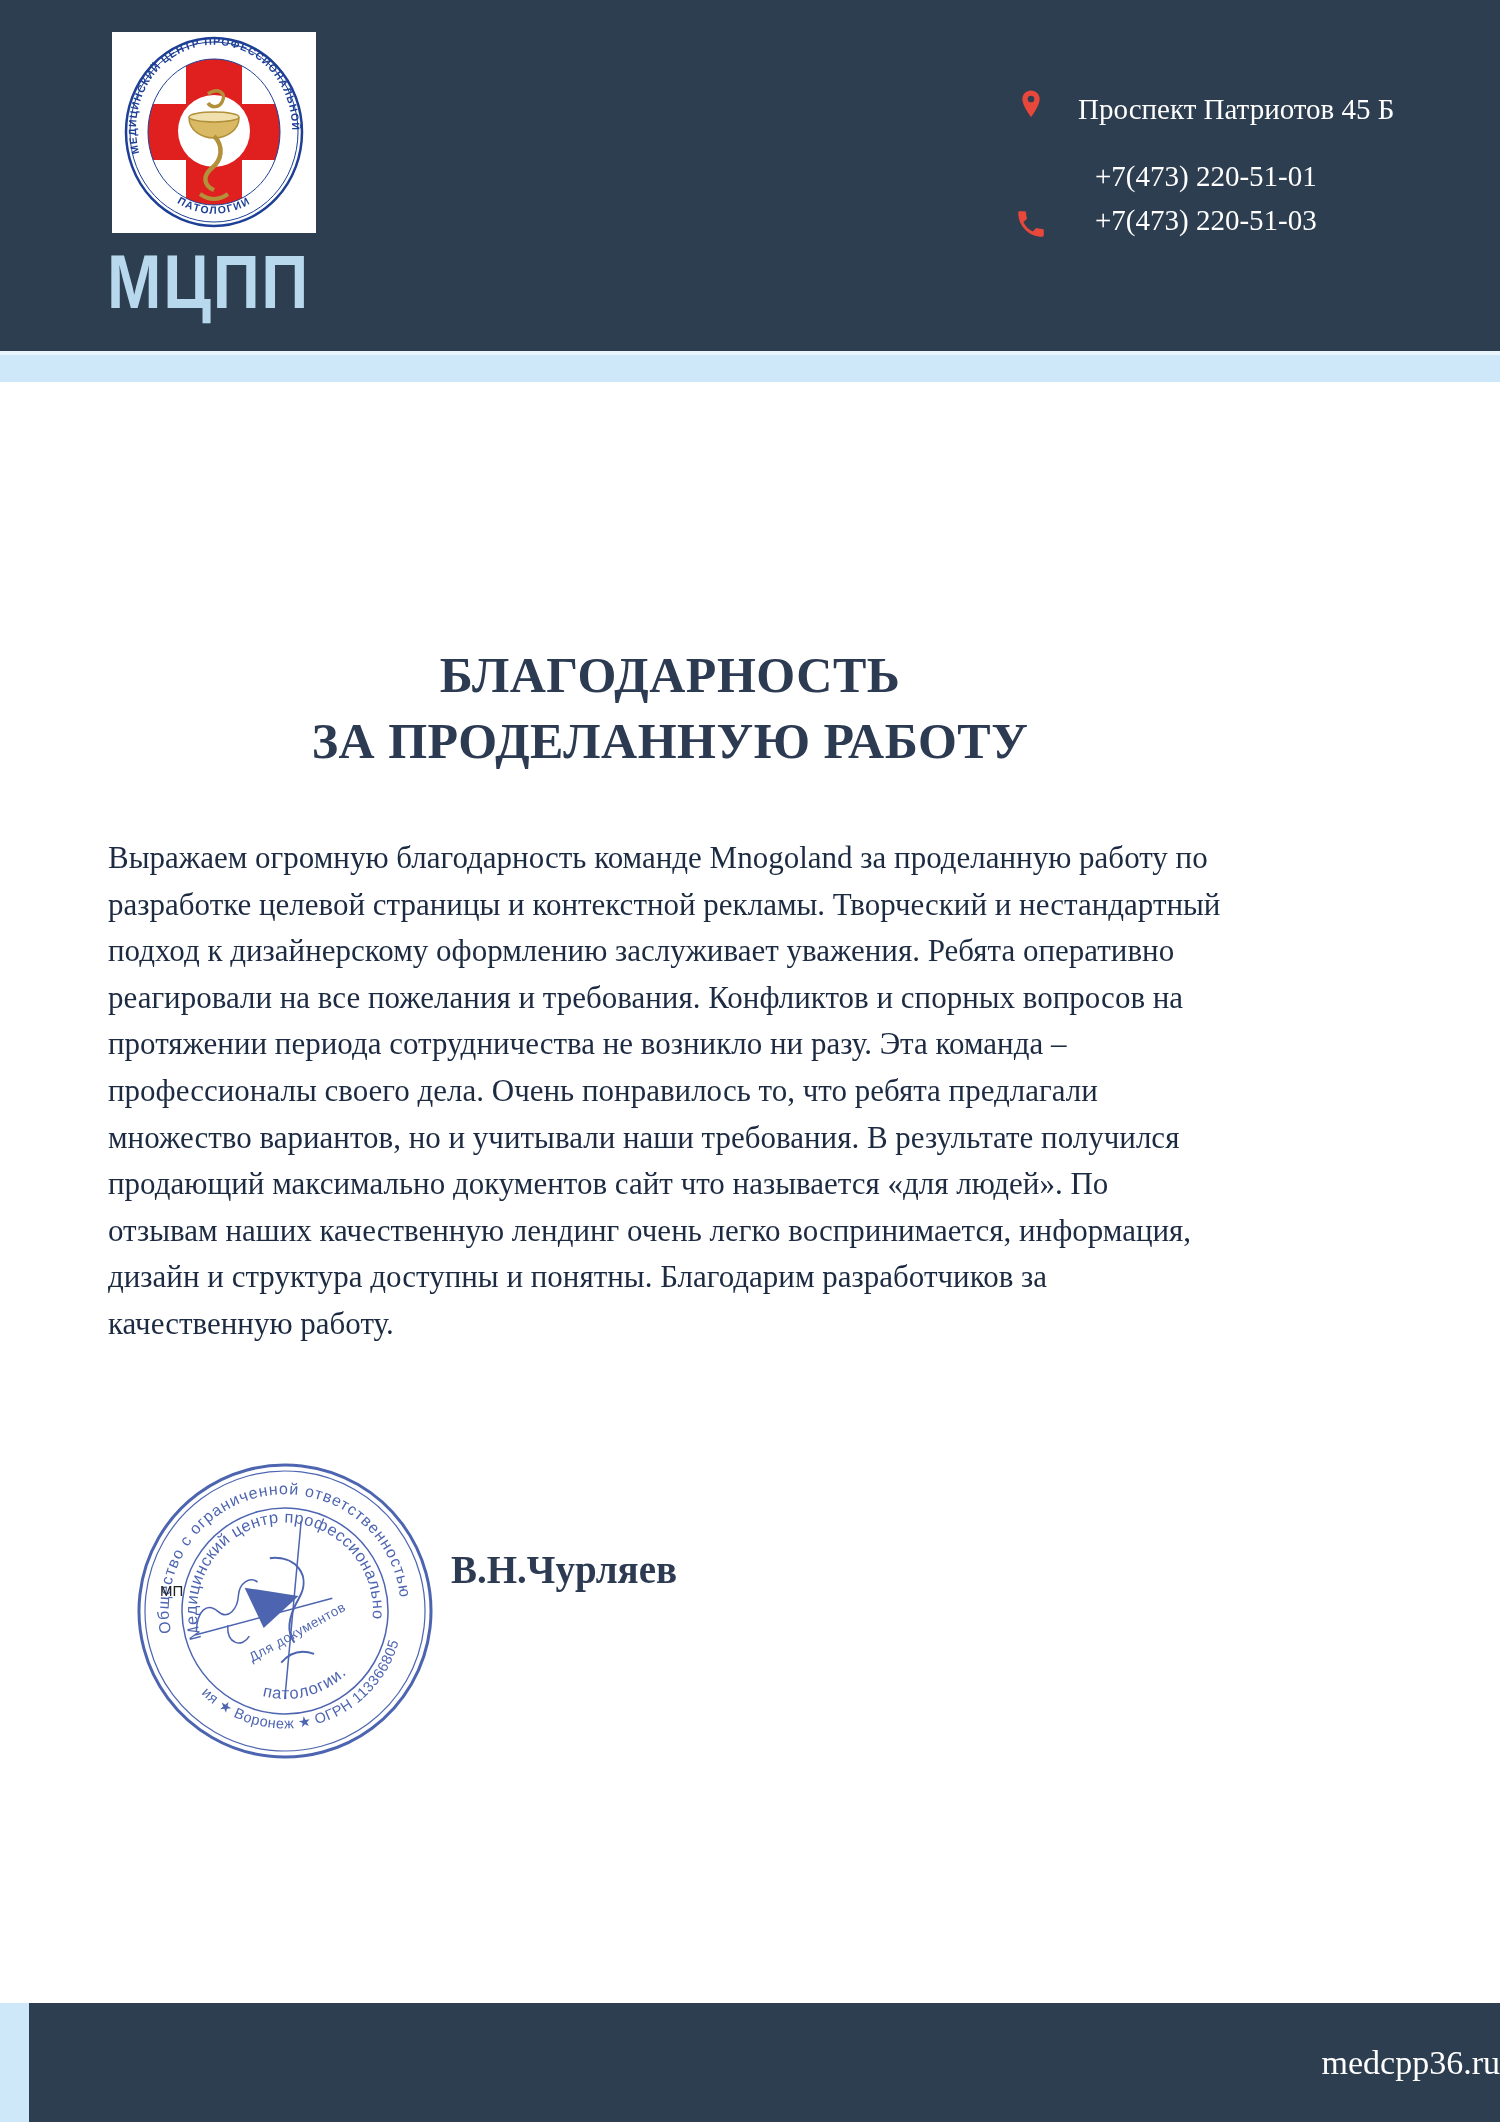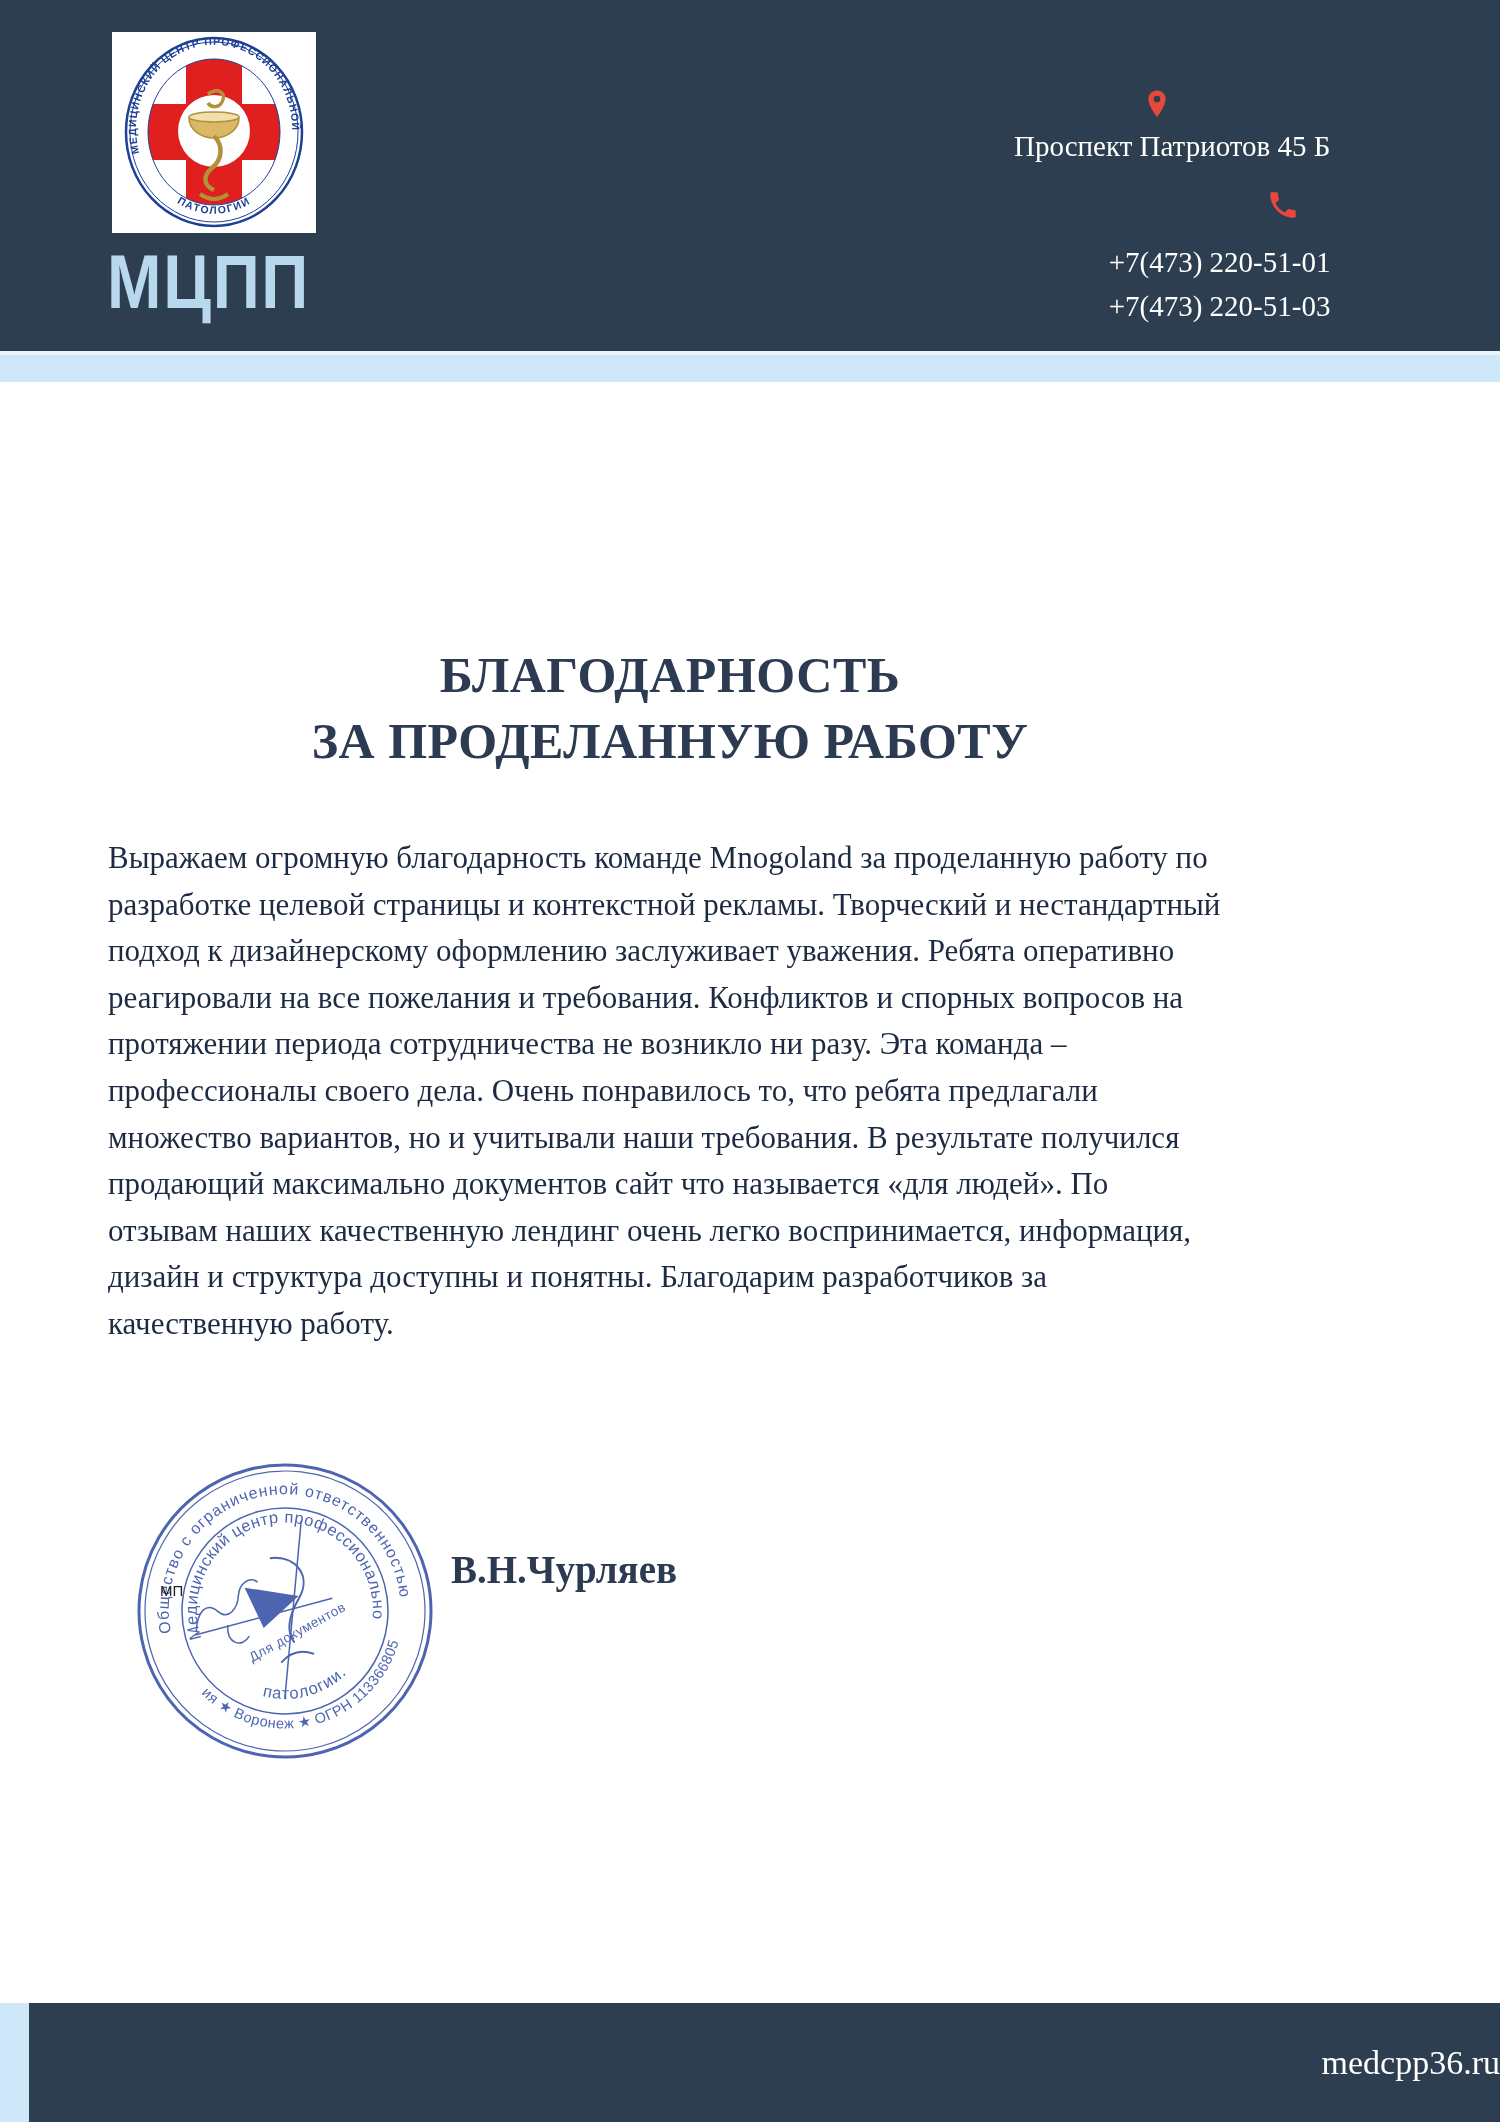--- a/index.html
+++ b/index.html
@@ -6,21 +6,21 @@
   .page{position:relative;width:1500px;height:2122px;background:#ffffff;overflow:hidden;
         font-family:"Liberation Serif",serif;}
 
   
   .header{position:absolute;left:0;top:0;width:1500px;height:351px;background:#2d3e50;}
   .logo-square{position:absolute;left:112px;top:32px;width:204px;height:201px;background:#fff;}
   .logo-abbr{position:absolute;left:107px;top:240px;color:#b8d8ee;
              font-family:"Liberation Sans",sans-serif;font-weight:700;font-size:76px;line-height:84px;
              letter-spacing:2px;transform:scaleX(.86);transform-origin:left center;white-space:nowrap;}
   .contacts{position:absolute;left:1014px;top:88px;color:#ffffff;}
-  .contact-row{display:flex;align-items:center;flex-direction:column;}
+  .contact-row{display:flex;align-items:center;}
   .row-address{margin-bottom:24px;}
   .row-phones{align-items:flex-end;gap:17px;}
   .pin-wrap{width:34px;display:flex;justify-content:center;margin-right:30px;}
   .phone-wrap{width:34px;display:flex;justify-content:center;margin-right:30px;}
   .address-text{font-size:29px;white-space:nowrap;}
   .phone-lines{font-size:29px;line-height:44px;white-space:nowrap;}
 
   
   .divider-pale{position:absolute;left:0;top:351px;width:1500px;height:4px;background:#e9f4fc;}
   .divider-strip{position:absolute;left:0;top:355px;width:1500px;height:27px;background:#cfe8f9;}

